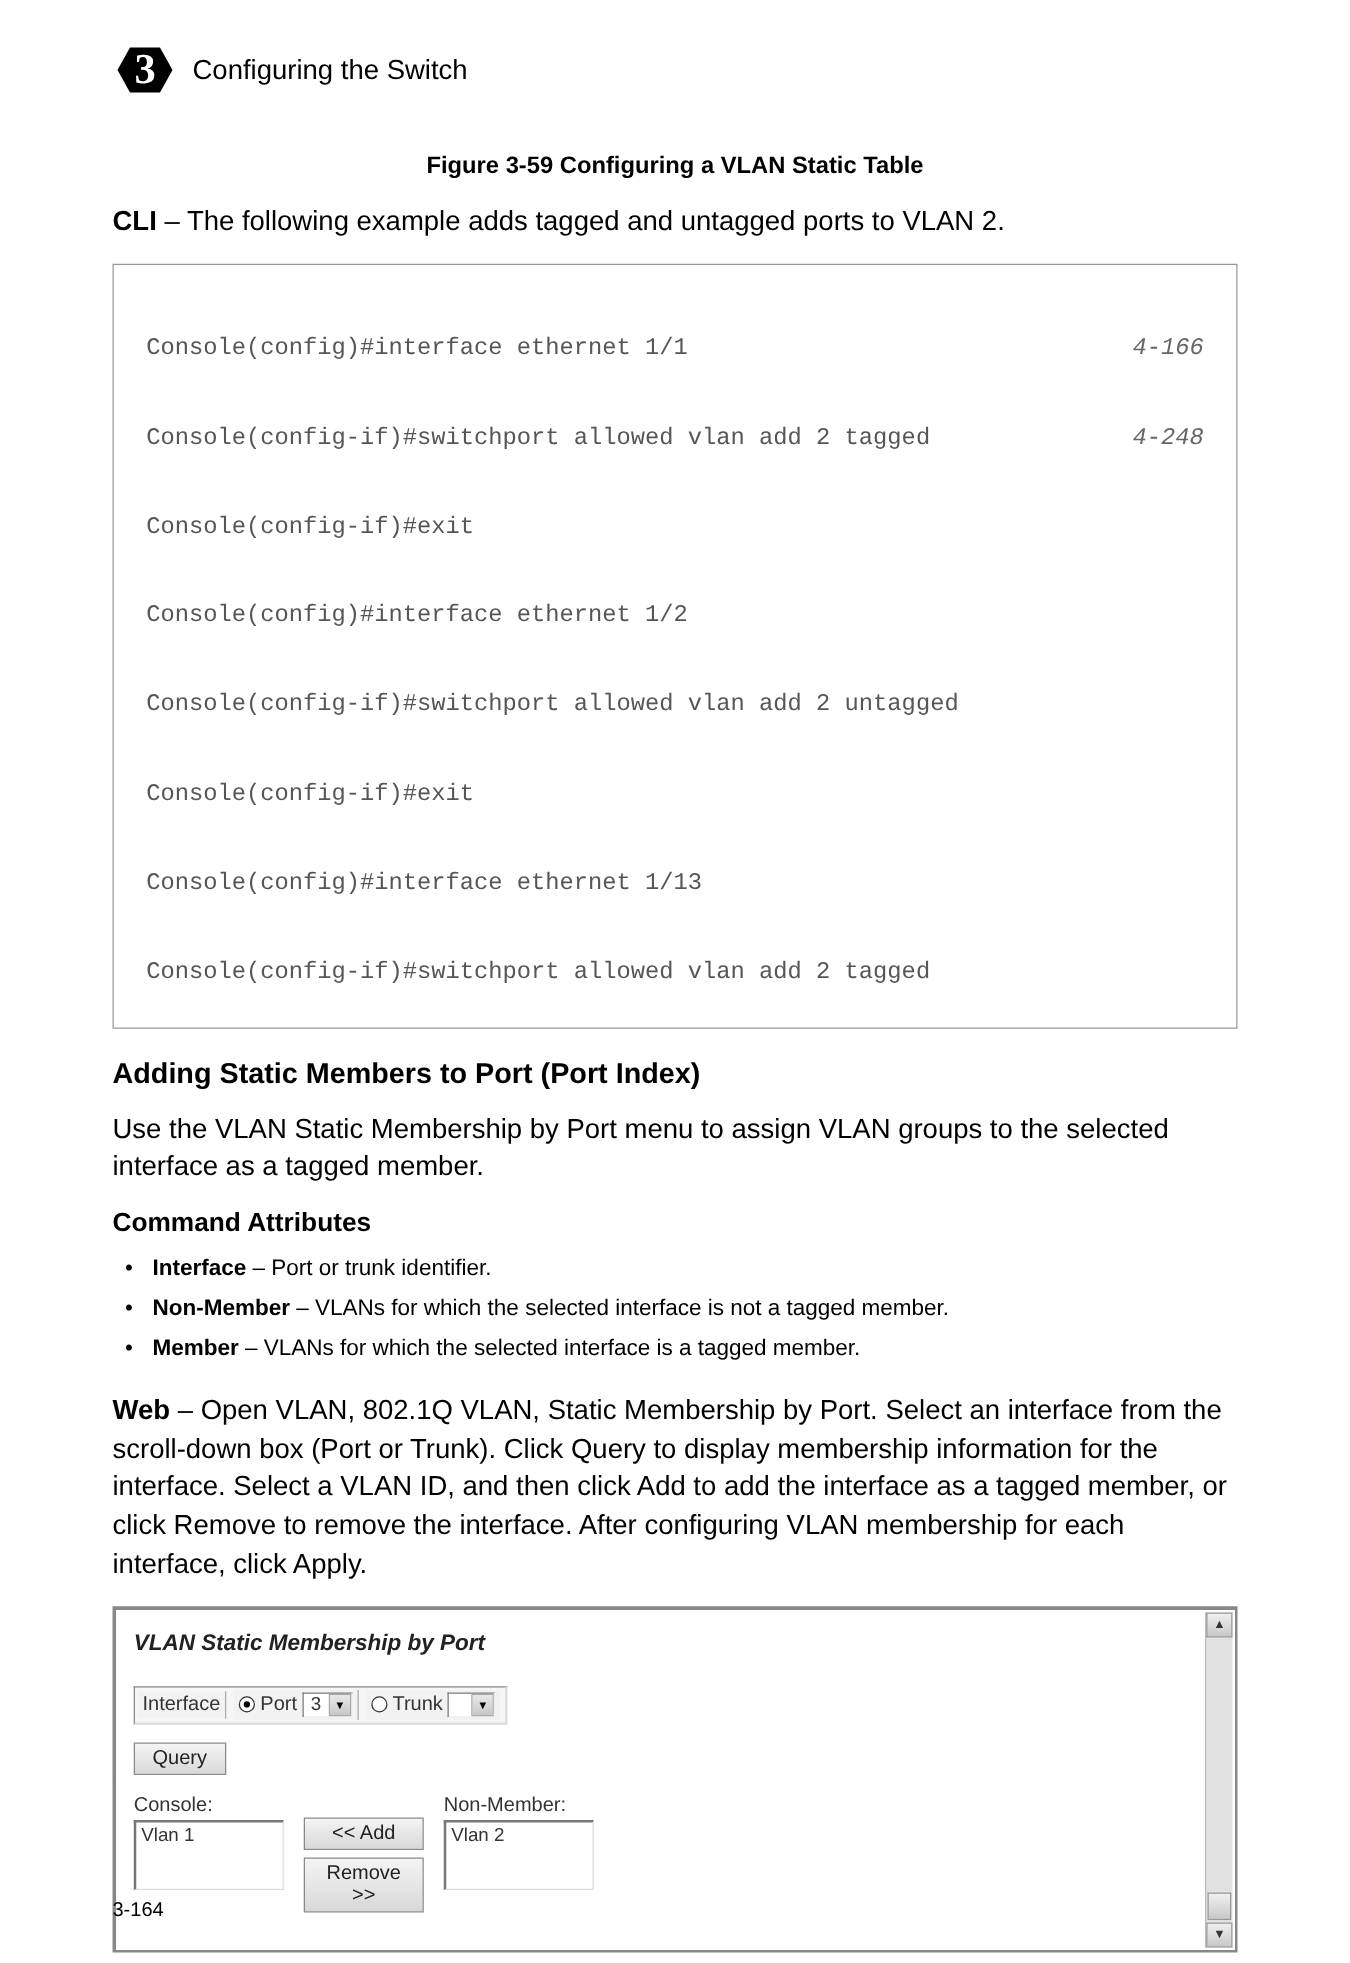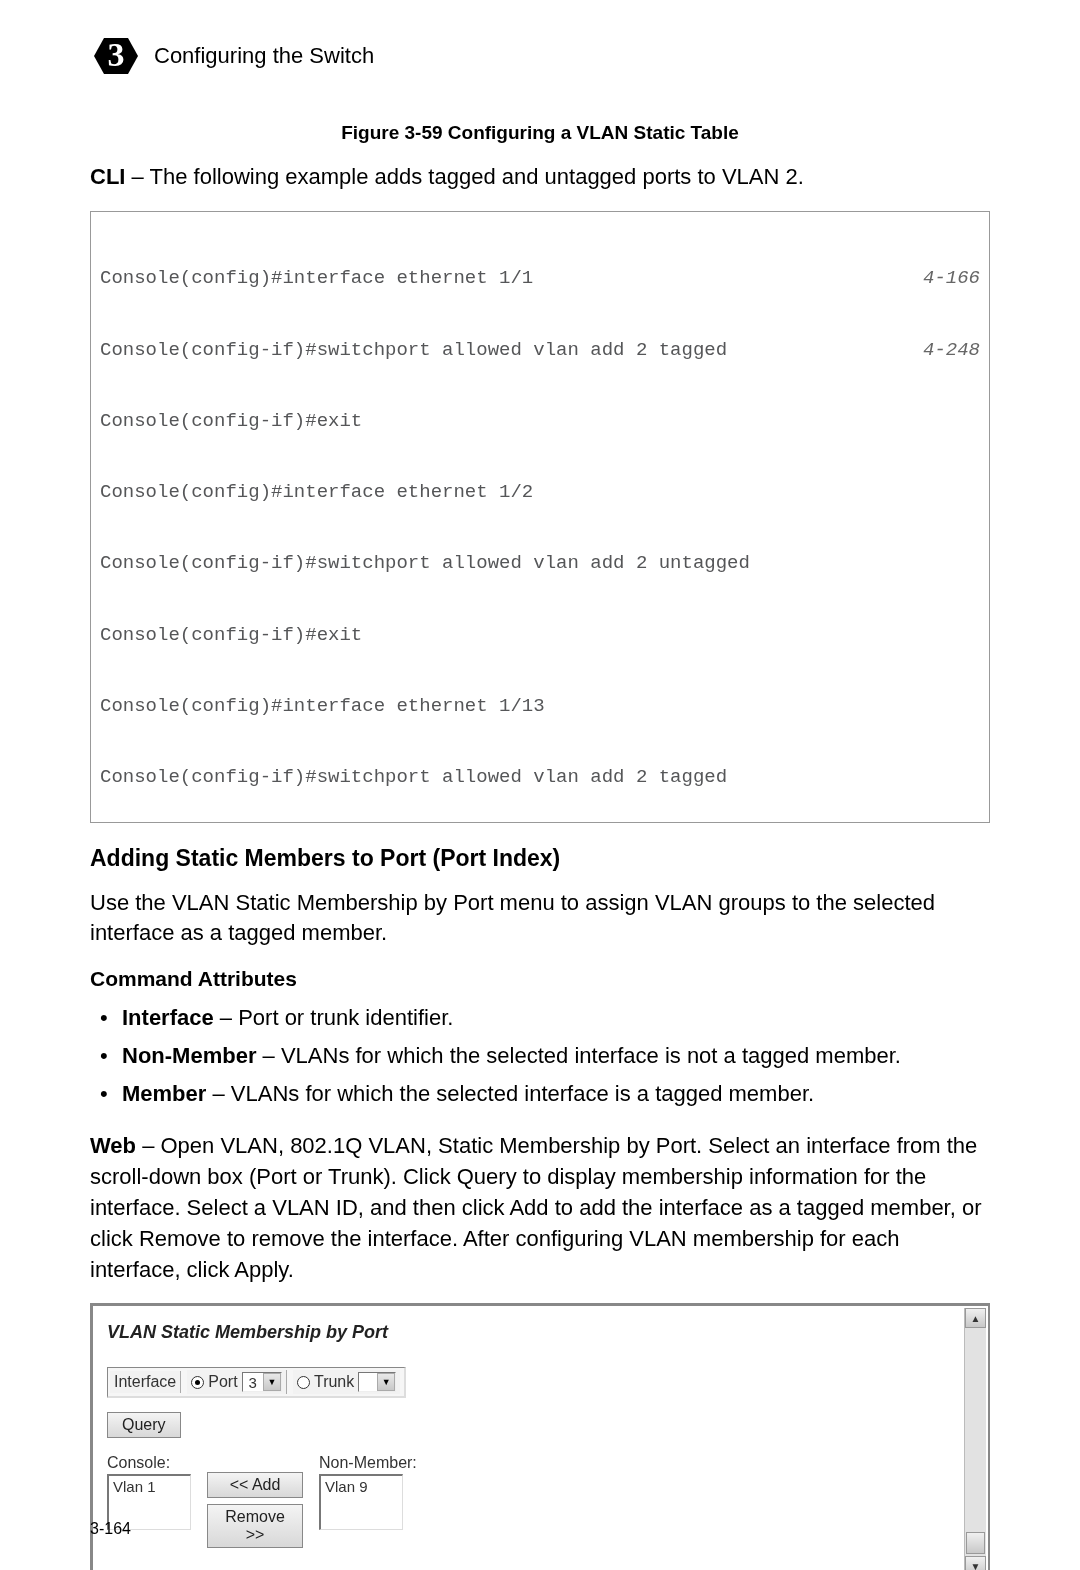--- a/index.html
+++ b/index.html
@@ -35,21 +35,21 @@
       margin: 10px 0 18px;
     }
     .para {
       font-size: 22px;
       line-height: 1.4;
       margin: 12px 0 18px;
     }
     .bold { font-weight: bold; }
     .code-block {
       border: 1px solid #999;
-      padding: 8px 9px;
+      padding: 8px 26px;
       font-family: "Courier New", monospace;
       font-size: 19px;
       color: #555658;
       line-height: 1.25;
       white-space: pre;
       margin-bottom: 22px;
       position: relative;
     }
     .code-line { display: flex; justify-content: space-between; }
     .code-ref { font-style: italic; color: #666; }
@@ -58,21 +58,21 @@
       margin: 10px 0 16px;
     }
     .cmd-attr-heading {
       font-size: 21px;
       font-weight: bold;
       margin: 18px 0 10px;
     }
     ul.bullet-list {
       list-style: none;
       margin: 0 0 20px 4px;
-      font-size: 22px;
+      font-size: 18px;
       line-height: 1.55;
     }
     ul.bullet-list li {
       position: relative;
       padding-left: 28px;
       margin: 4px 0;
     }
     ul.bullet-list li::before {
       content: "•";
       position: absolute;
@@ -162,21 +162,21 @@
       display: flex;
       gap: 16px;
       margin-top: 16px;
       align-items: flex-start;
     }
     .listcol { display: flex; flex-direction: column; }
     .listcol .lbl { font-size: 16px; margin-bottom: 2px; }
     .winlist {
       border-top: 2px solid #777; border-left: 2px solid #777;
       border-right: 1px solid #ddd; border-bottom: 1px solid #ddd;
-      background: #fff; width: 84px; height: 56px;
+      background: #fff; width: 120px; height: 56px;
       padding: 2px 4px; font-size: 15px;
     }
     .btncol { display: flex; flex-direction: column; gap: 6px; margin-top: 18px; }
     .btncol .winbtn { width: 96px; text-align: center; padding: 3px 6px; }
     .scrollbar {
       position: absolute; right: 2px; top: 2px; bottom: 2px; width: 22px;
       background: #e2e2e2;
       display: flex; flex-direction: column; justify-content: space-between;
       border-left: 1px solid #bbb;
     }
@@ -282,21 +282,21 @@
           <div>Vlan 1</div>
         </div>
       </div>
       <div class="btncol">
         <span class="winbtn">&lt;&lt; Add</span>
         <span class="winbtn">Remove &gt;&gt;</span>
       </div>
       <div class="listcol">
         <div class="lbl">Non-Member:</div>
         <div class="winlist">
-          <div>Vlan 9</div>
+          <div>Vlan 2</div>
         </div>
       </div>
     </div>
 
     <div class="scrollbar">
       <div class="sb-btn">▲</div>
       <div class="sb-track">
         <div class="sb-thumb"></div>
       </div>
       <div class="sb-btn">▼</div>

